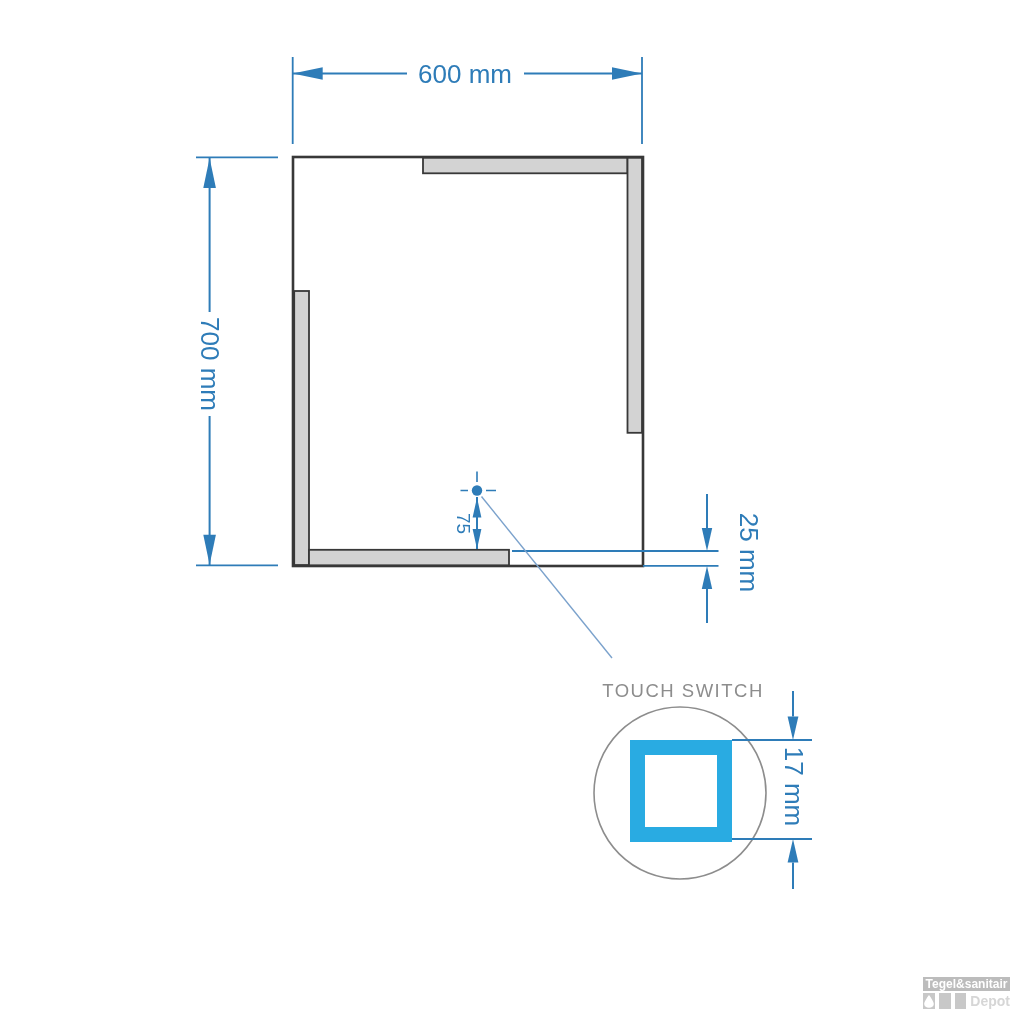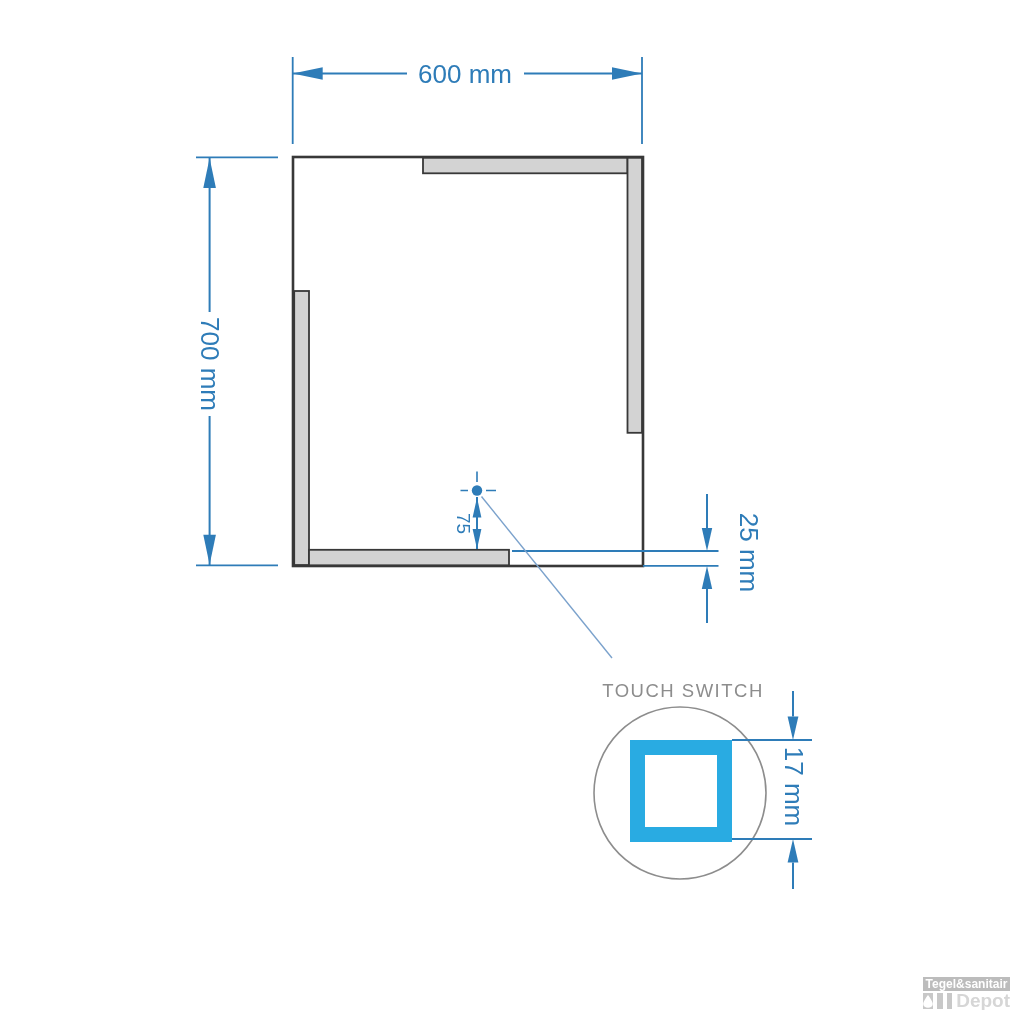--- a/index.html
+++ b/index.html
@@ -26,21 +26,21 @@
   .white-fill{fill:#ffffff;}
 
   
   .logo{position:absolute;left:923px;top:977px;width:87px;}
   .logo-banner{width:87px;height:14px;background:var(--logo-gray,#bcbcbc);
                color:#ffffff;font-size:12px;font-weight:bold;line-height:14px;
                text-align:center;letter-spacing:0;}
   .logo-row{margin-top:2px;display:flex;align-items:center;height:16px;}
   .logo-sq{width:18px;height:16px;background:#c8c8c8;margin-right:4px;
            display:flex;align-items:center;justify-content:center;}
-  .logo-depot{font-size:19px;font-weight:bold;color:#d6d6d6;line-height:16px;}
+  .logo-depot{font-size:14px;font-weight:bold;color:#d6d6d6;line-height:16px;}
 </style>
 </head>
 <body>
 
 <svg id="stage" viewBox="0 0 1010 1010">
 
   <rect class="outline" x="293" y="157" width="350" height="409"></rect>
 
   <rect class="strip" x="423" y="157.8" width="204.5" height="15.5"></rect>
   <rect class="strip" x="627.5" y="157.8" width="14.5" height="275"></rect>

